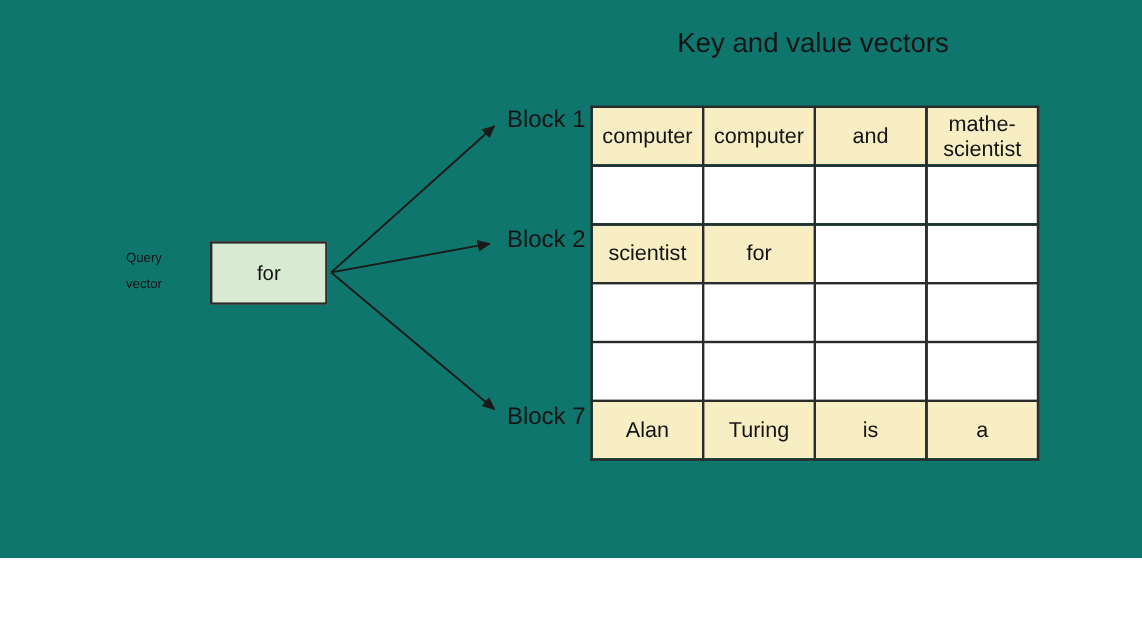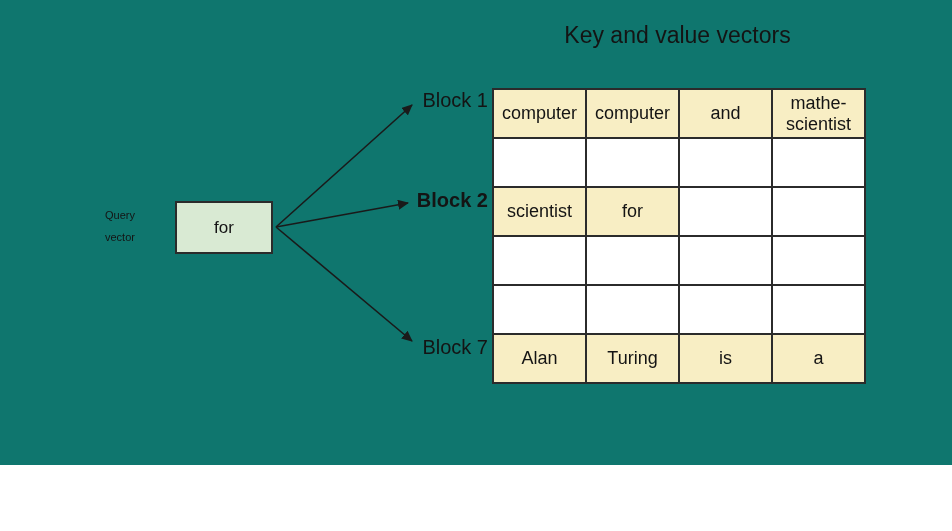--- a/index.html
+++ b/index.html
@@ -46,21 +46,21 @@
   }
   .block-label{
     position:absolute;
     left:405px;width:83px;
     text-align:right;
     font-size:20px;
     line-height:22px;
     white-space:nowrap;
   }
   .b1{top:89px;}
-  .b2{top:189px;font-weight:bold;}
+  .b2{top:189px;}
   .b0{top:336px;}
   table.kv{
     position:absolute;
     left:492px;top:73px;
     border-collapse:collapse;
     table-layout:fixed;
     margin-top:15px;
   }
   table.kv td{
     width:89px;height:47px;

